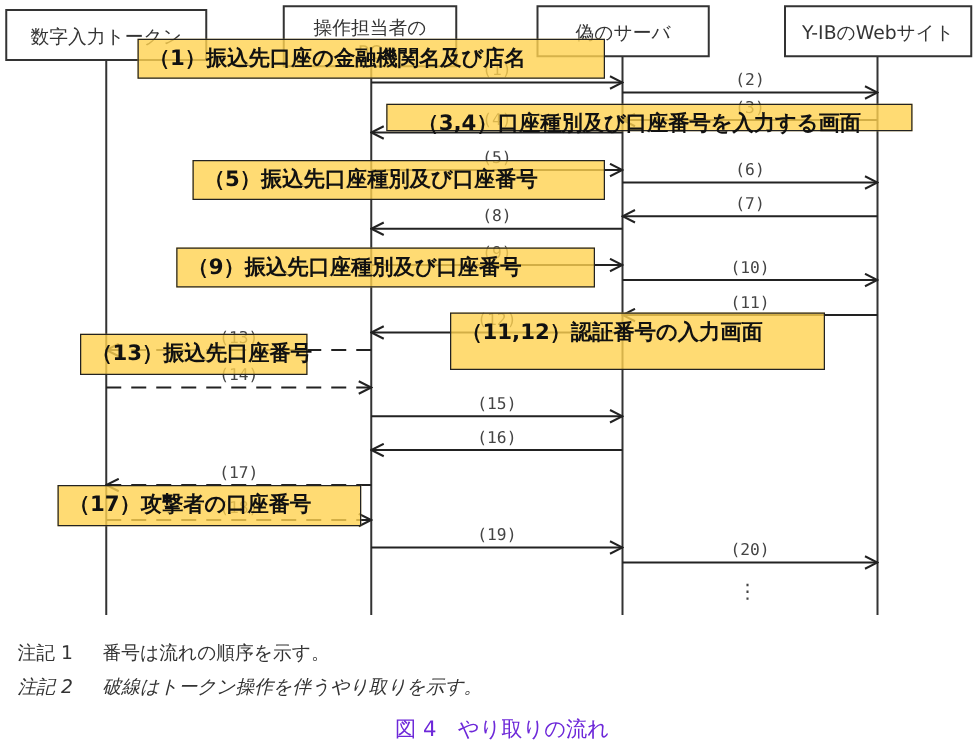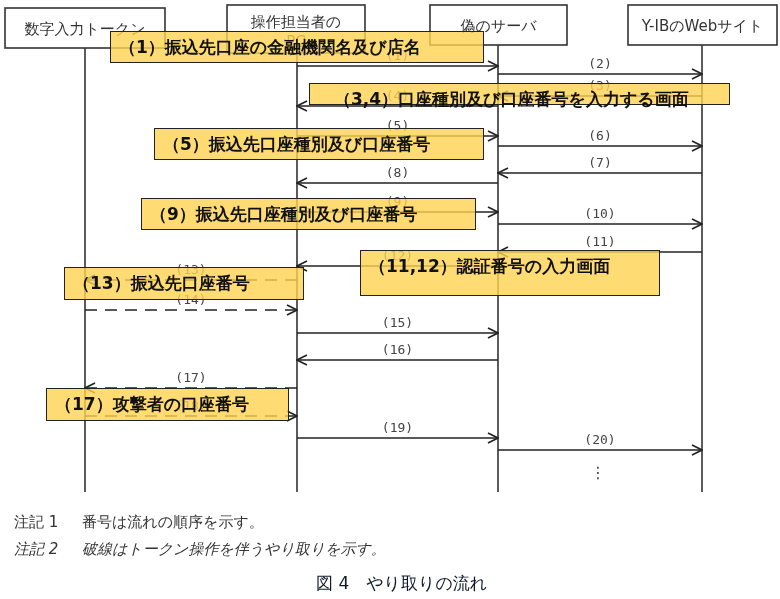--- a/index.html
+++ b/index.html
@@ -9,21 +9,21 @@
   .actor-text { font-family: "DejaVu Sans", sans-serif; font-size: 15px; fill: #333; }
   .msg-num { font-family: "DejaVu Sans Mono", monospace; font-size: 13px; fill: #444; }
   .callout {
     position: absolute; background: rgba(255, 210, 80, 0.80); border: 1px solid #222;
     font-family: "DejaVu Sans", sans-serif; font-weight: bold; color: #111;
     font-size: 17px; line-height: 30px; white-space: nowrap; padding: 0 8px;
     box-sizing: border-box;
   }
   .note { position: absolute; font-family: "DejaVu Sans", sans-serif; font-size: 15px; color: #333; }
   .note .lbl { display: inline-block; width: 68px; }
-  .caption { position: absolute; font-family: "DejaVu Sans", sans-serif; font-size: 17px; color: #0f172a; }
+  .caption { position: absolute; font-family: "DejaVu Sans", sans-serif; font-size: 17px; color: #6d28d9; }
 </style>
 </head>
 <body>
 
 <svg id="diagram" width="780" height="599">
   <defs>
     <marker id="arrowhead" viewBox="0 0 12 12" refX="11" refY="6" markerWidth="12" markerHeight="12" orient="auto-start-reverse" markerUnits="userSpaceOnUse">
       <path d="M1,1 L11,6 L1,11" fill="none" stroke="#222" stroke-width="1.6"></path>
     </marker>
   </defs>
@@ -135,21 +135,21 @@
       </g>
     </g>
   <text id="continuation" x="598" y="478" text-anchor="middle" font-size="16" fill="#444" font-family="DejaVu Sans, sans-serif">⋮</text>
 </svg>
 
 <div class="callout" style="left:110px; top:31px; width:374px; height:32px;">（1）振込先口座の金融機関名及び店名</div>
 <div class="callout" style="left:309px; top:83px; width:421px; height:22px;padding-left:24px;">（3,4）口座種別及び口座番号を入力する画面</div>
 <div class="callout" style="left:154px; top:128px; width:330px; height:32px;">（5）振込先口座種別及び口座番号</div>
 <div class="callout" style="left:141px; top:198px; width:335px; height:32px;">（9）振込先口座種別及び口座番号</div>
 <div class="callout" style="left:360px; top:250px; width:300px; height:46px;">（11,12）認証番号の入力画面</div>
-<div class="callout" style="left:64px; top:267px; width:240px; height:33px;">（13）振込先口座番号</div>
+<div class="callout" style="left:64px; top:267px; width:182px; height:33px;">（13）振込先口座番号</div>
 <div class="callout" style="left:46px; top:388px; width:243px; height:33px;">（17）攻撃者の口座番号</div>
 
 <div class="note" style="left:14px; top:513px;">
   <span class="lbl">注記 1</span><span>番号は流れの順序を示す。</span>
 </div>
 <div class="note" style="left:14px; top:540px;font-style:italic;">
   <span class="lbl">注記 2</span><span>破線はトークン操作を伴うやり取りを示す。</span>
 </div>
 <div class="caption" style="left:316px; top:572px;">図 4　やり取りの流れ</div>
 

